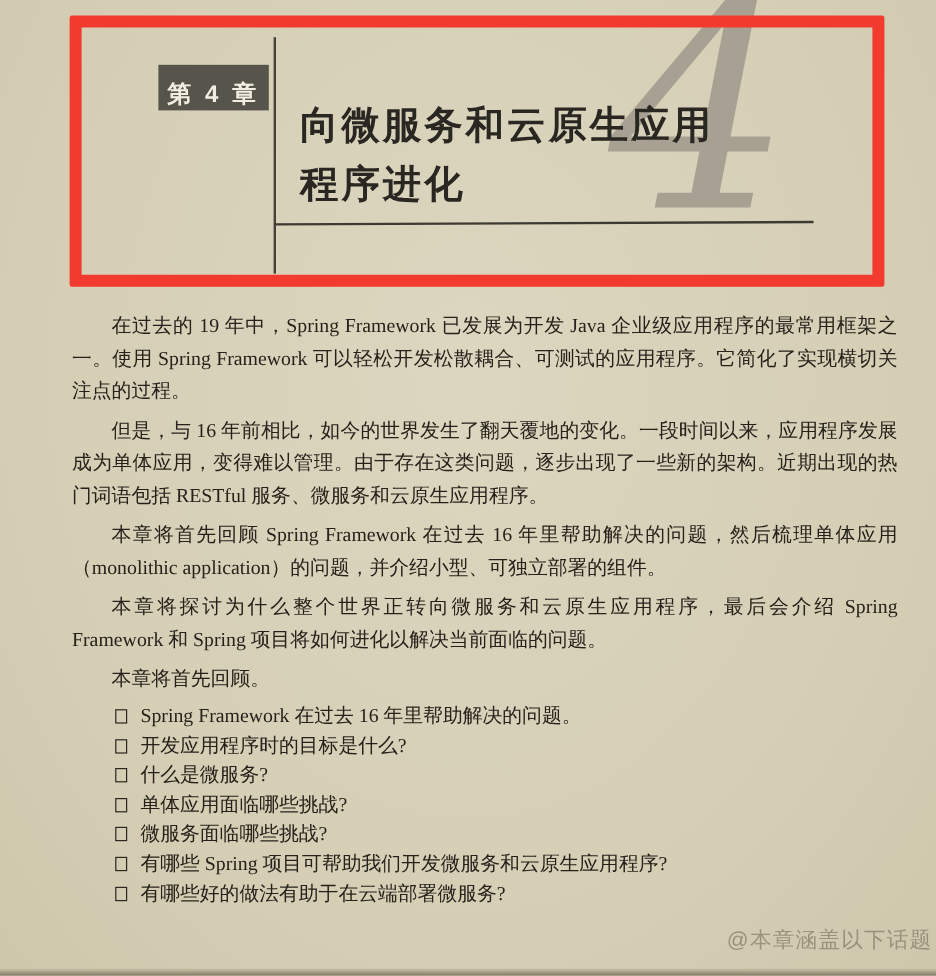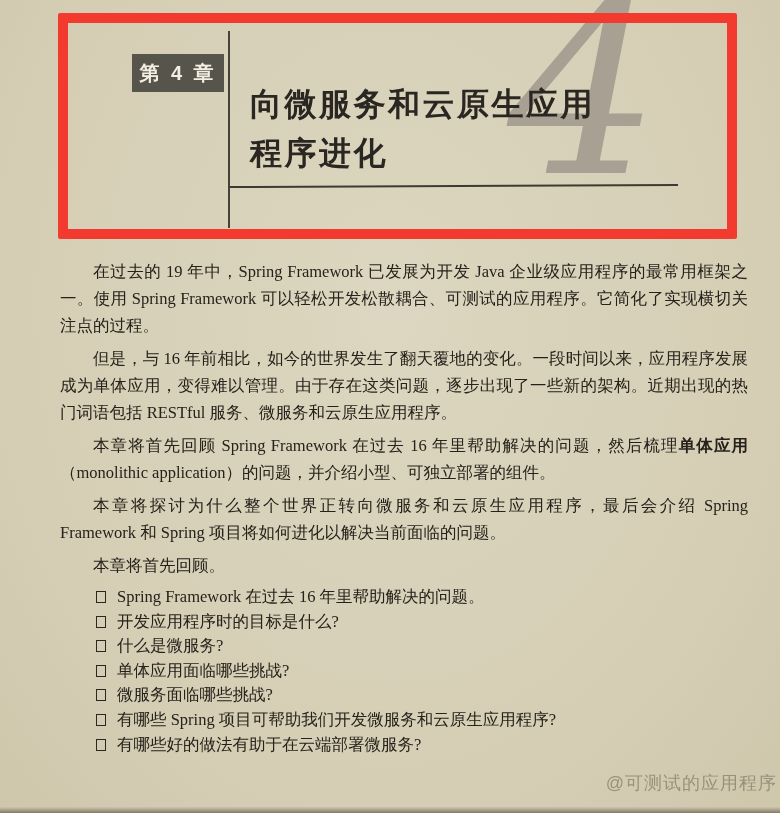--- a/index.html
+++ b/index.html
@@ -19,21 +19,21 @@
   }
   
   .annotation-rect{
     position:absolute;left:58px;top:13px;width:679px;height:226px;
     box-sizing:border-box;border:10px solid #f23a2e;border-radius:2px;
     z-index:6;
   }
   .chapter-box{
     position:absolute;left:132px;top:54px;width:92px;height:38px;
     background:#57544b;color:#f2eee3;
-    display:flex;align-items:center;justify-content:center;
+    display:flex;align-items:flex-end;justify-content:center;
     font-family:"Liberation Sans","DejaVu Sans",sans-serif;
     font-size:20px;font-weight:600;letter-spacing:3px;z-index:4;
   }
   .v-line{
     position:absolute;left:228px;top:31px;width:2px;height:197px;
     background:#46423b;z-index:2;
   }
   .h-line{
     position:absolute;left:229px;top:186px;width:449px;height:2px;
     background:#3d3a33;transform:rotate(-0.25deg);transform-origin:left center;
@@ -52,21 +52,21 @@
     letter-spacing:2.5px;line-height:49px;
   }
   
   .content{
     position:absolute;left:60px;top:258px;width:688px;
     font-size:16.5px;color:#26221b;z-index:4;
   }
   .content p{
     margin:0 0 6px 0;text-indent:2em;line-height:27px;text-align:justify;
   }
-  .content p .bold-term{font-weight:bold;}
+  .content p .bold-term{font-weight:normal;}
   .topics{
     list-style:none;margin:3px 0 0 0;padding:0 0 0 36px;
   }
   .topics li{line-height:24.6px;white-space:nowrap;}
   .bullet{
     display:inline-block;width:10px;height:12px;
     border:1.5px solid #2a2620;box-sizing:border-box;
     margin-right:11px;vertical-align:-1px;background:transparent;
   }
   .watermark{
@@ -108,16 +108,16 @@
       <li><span class="bullet"></span><span>Spring Framework 在过去 16 年里帮助解决的问题。</span></li>
       <li><span class="bullet"></span><span>开发应用程序时的目标是什么?</span></li>
       <li><span class="bullet"></span><span>什么是微服务?</span></li>
       <li><span class="bullet"></span><span>单体应用面临哪些挑战?</span></li>
       <li><span class="bullet"></span><span>微服务面临哪些挑战?</span></li>
       <li><span class="bullet"></span><span>有哪些 Spring 项目可帮助我们开发微服务和云原生应用程序?</span></li>
       <li><span class="bullet"></span><span>有哪些好的做法有助于在云端部署微服务?</span></li>
     </ul>
   </div>
 
-  <div class="watermark">@可测试的应用程序</div>
+  <div class="watermark">@本章涵盖以下话题</div>
 
   <div class="bottom-edge"></div>
 </div>
 
 </body></html>

